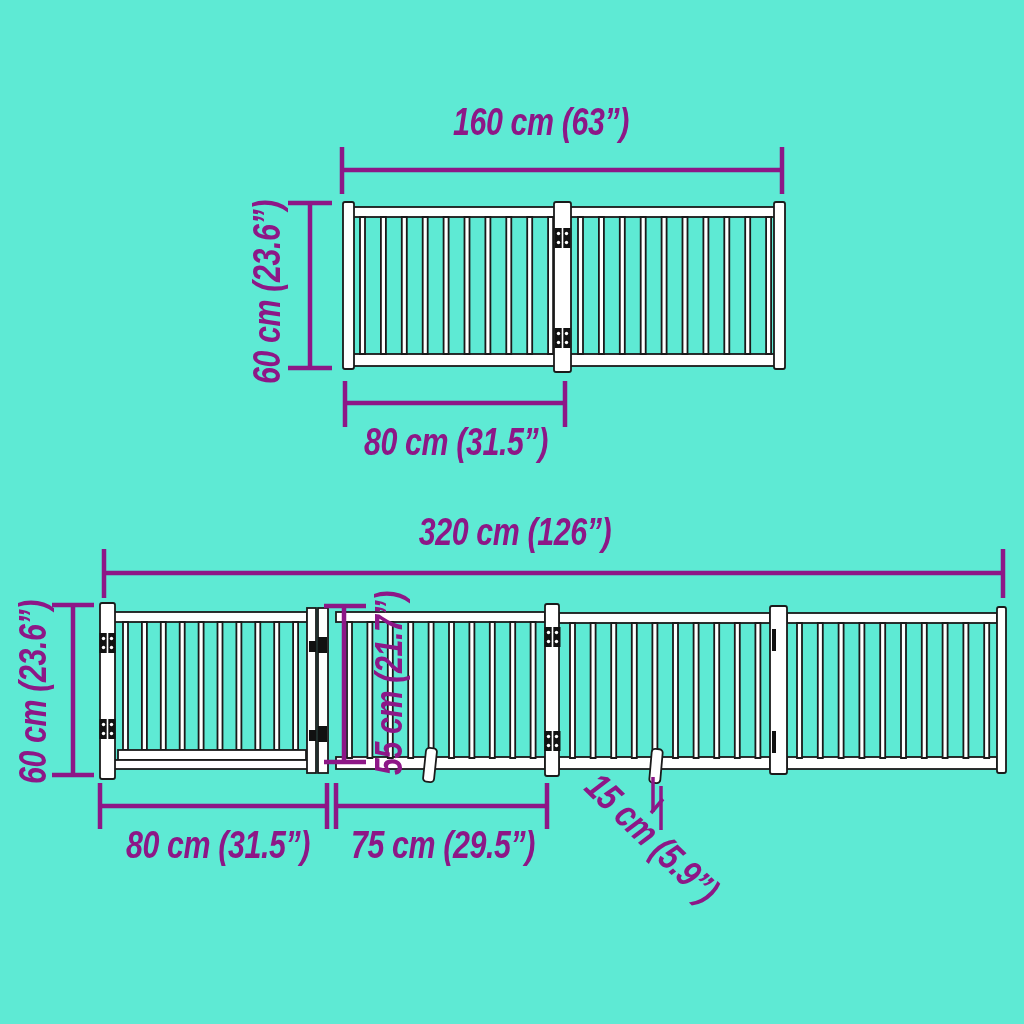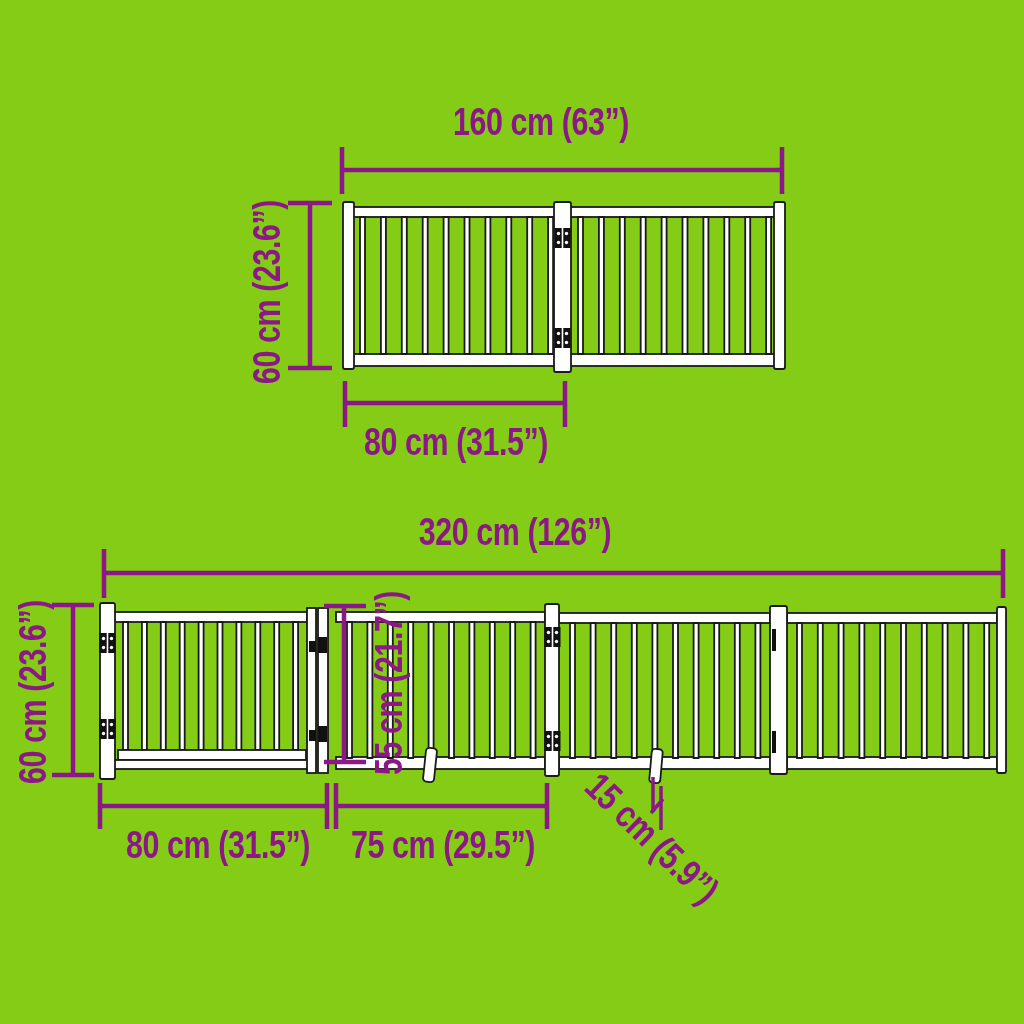--- a/index.html
+++ b/index.html
@@ -1,17 +1,17 @@
 <!DOCTYPE html>
 <html><head>
 <meta charset="utf-8">
 <style>
   html,body{margin:0;padding:0;background:#ffffff;}
-  #canvas{position:relative;width:1024px;height:1024px;background:#84cc16;overflow:hidden;
-          font-family:"Liberation Sans",sans-serif;}
+  #canvas{position:relative;width:1024px;height:1024px;background:#5eead4;overflow:hidden;
+          font-family:"Liberation Sans",sans-serif;font-style:italic;}
   #drawing{position:absolute;left:0;top:0;}
   .dim-label{
     position:absolute;
     color:#8D1787;
     font-weight:700;
     font-size:38px;
     white-space:nowrap;
     transform:translate(-50%,-50%) scaleX(0.8);
     letter-spacing:-0.5px;
     line-height:1;

